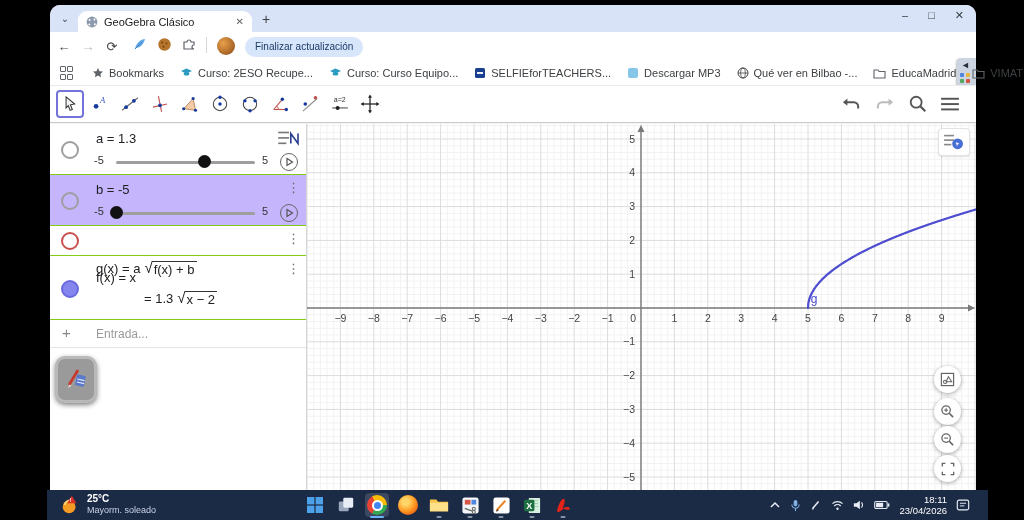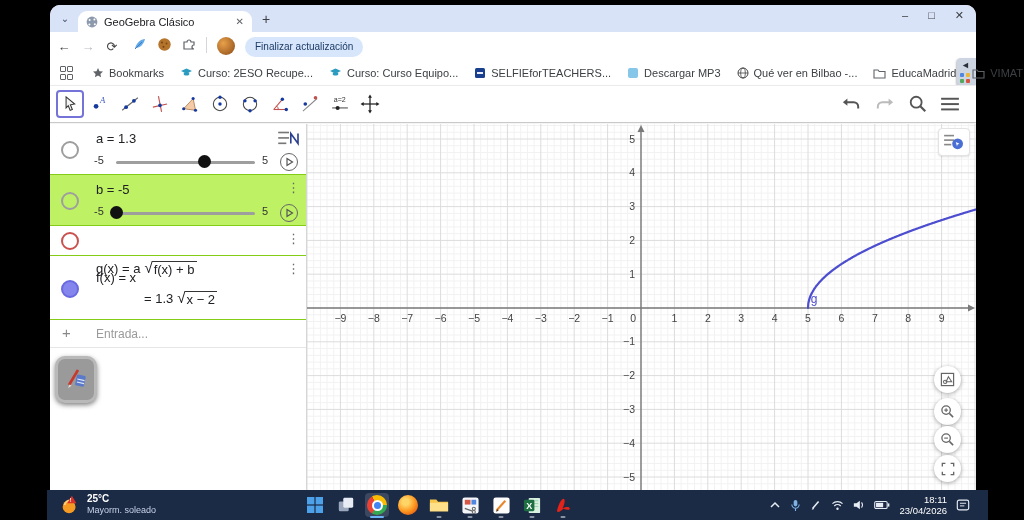--- a/index.html
+++ b/index.html
@@ -32,21 +32,21 @@
   .appsgrid{display:grid;grid-template-columns:5px 5px;gap:2px;margin-right:10px;}
   .appsgrid i{width:4px;height:4px;border:1px solid #5f6368;border-radius:1px;}
   
   .ggtoolbar{position:absolute;top:80px;left:0;right:0;height:38px;background:#fff;border-top:1px solid #ebebeb;border-bottom:1px solid #c9c9c9;display:flex;align-items:center;padding-left:6px;gap:2px;box-sizing:border-box;box-shadow:0 1px 2px rgba(0,0,0,.06);}
   .toolbtn{width:28px;height:28px;border-radius:4px;display:flex;align-items:center;justify-content:center;flex:none;}
   .toolbtn.selected{border:2px solid #7373d8;box-sizing:border-box;}
   .gg-right{margin-left:auto;display:flex;align-items:center;gap:12px;padding-right:16px;}
   .content{position:absolute;top:119px;left:0;right:0;bottom:0;}
   .algebra{position:absolute;left:0;top:0;bottom:0;width:257px;background:#fff;border-right:1px solid #d6d6d6;box-sizing:border-box;}
   .arow{position:relative;border-bottom:1px solid #84cc16;}
-  .arow.sel{background:#bef264;text-align:right;}
+  .arow.sel{background:#c4b5fd;text-align:right;}
   .vis{position:absolute;left:11px;width:14px;height:14px;border:2px solid #9e9e9e;border-radius:50%;box-sizing:content-box;}
   .vis.red{border-color:#c9524e;}
   .vis.fillp{background:#8585ee;border-color:#6a6ae0;}
   .deflab{position:absolute;left:46px;top:7px;font-size:13px;color:#202124;}
   .minmax{position:absolute;top:30px;font-size:11px;color:#333;}
   .track{position:absolute;left:66px;top:37px;width:139px;height:3px;background:#9e9e9e;border-radius:2px;}
   .sdot{position:absolute;top:31px;width:13px;height:13px;background:#111;border-radius:50%;}
   .play{position:absolute;left:230px;top:29px;width:16px;height:16px;border:1.5px solid #666;border-radius:50%;display:flex;align-items:center;justify-content:center;}
   .kebab{position:absolute;left:237px;top:5px;font-size:13px;color:#666;}
   .avstyle{position:absolute;left:224px;top:2px;width:30px;height:24px;display:flex;align-items:center;justify-content:center;}

